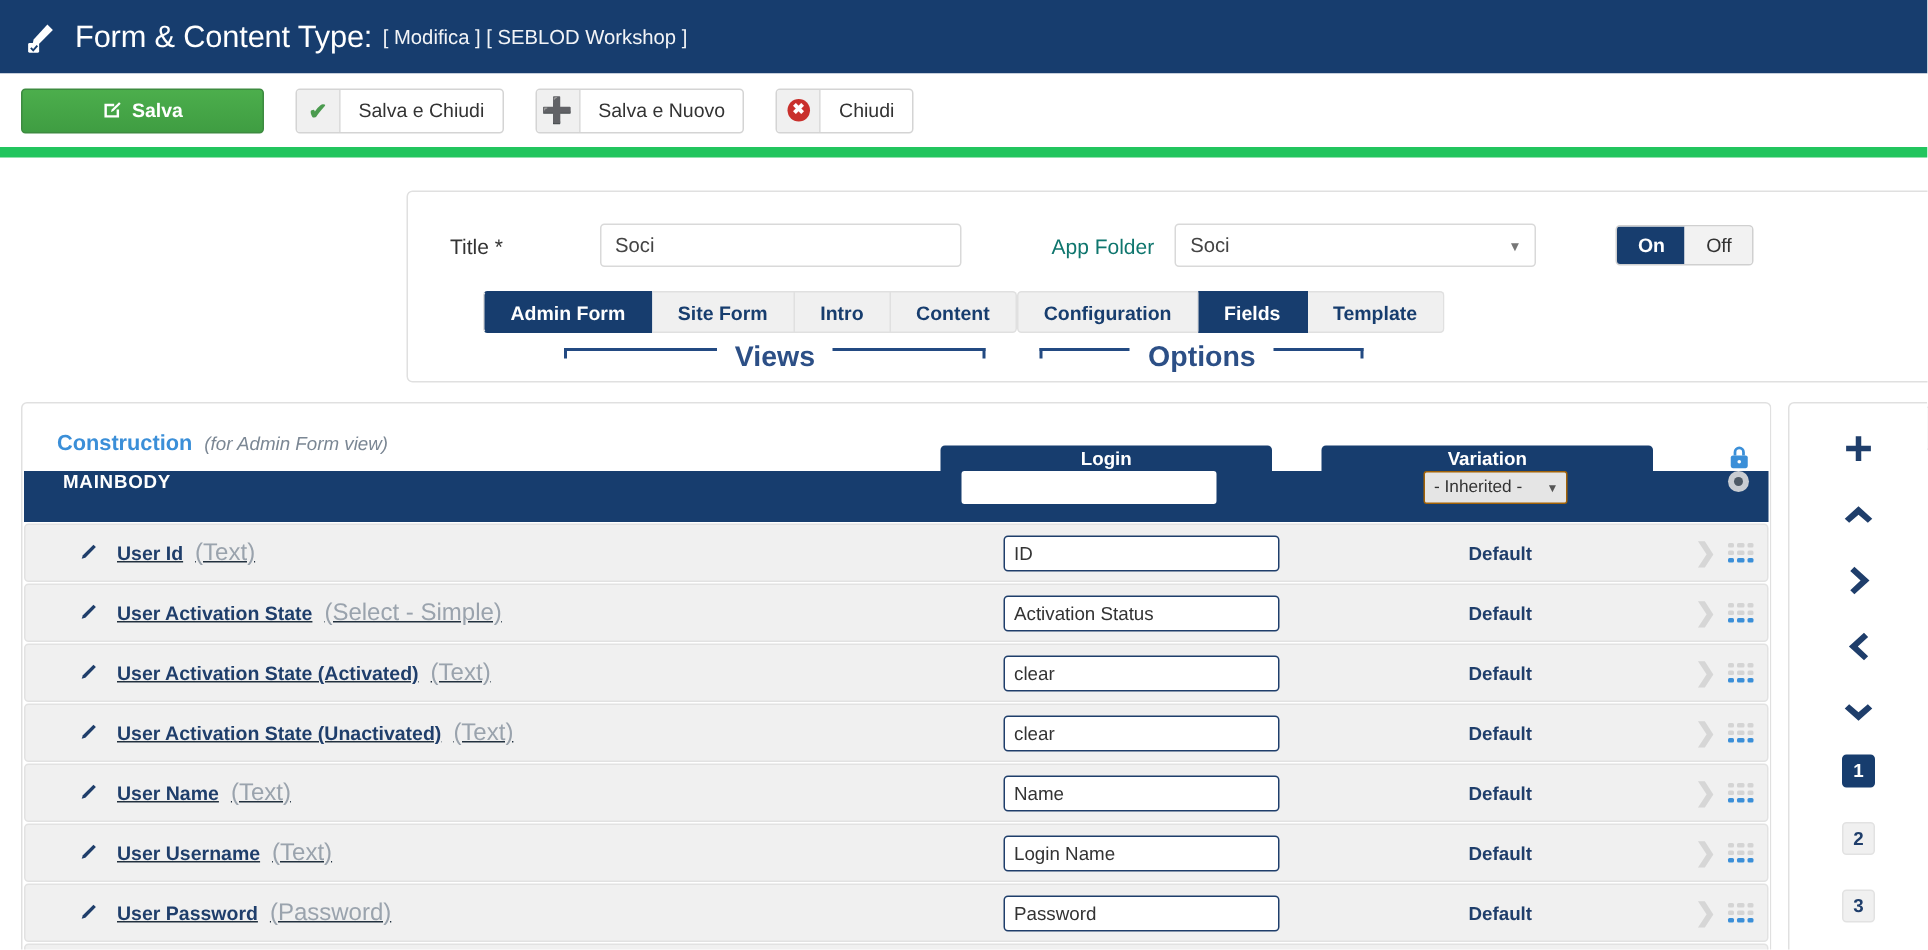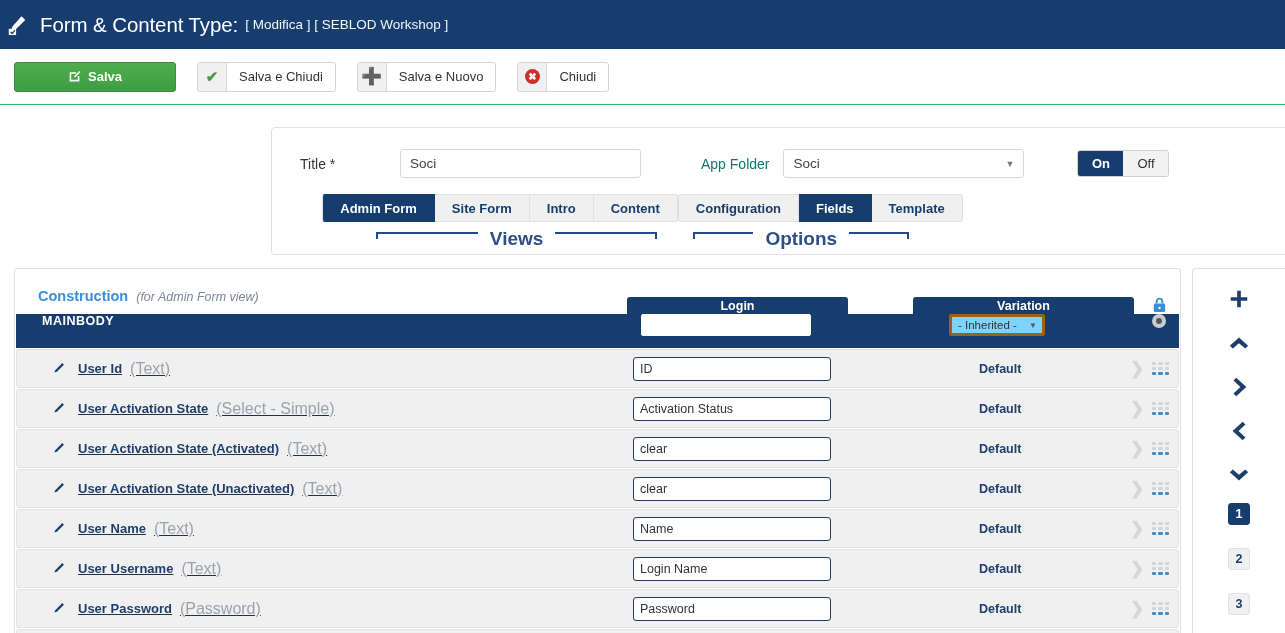--- a/index.html
+++ b/index.html
@@ -11,21 +11,21 @@
     font-family: "Liberation Sans", sans-serif;
     color: #22313f;
   }
 
   
   .topbar {
     height: 49px;
     background: #173D6E;
     display: flex;
     align-items: center;
-    padding-left: 4px;
+    padding-left: 14px;
     color: #ffffff;
   }
   .topbar-icon {
     width: 26px; height: 26px;
     margin-right: 10px;
     display: flex; align-items: center; justify-content: center;
   }
   .topbar-title {
     font-size: 20.5px;
     font-weight: normal;
@@ -35,21 +35,21 @@
   .topbar-sub {
     font-size: 13.5px;
     margin-left: 7px;
     color: #f2f4f7;
   }
 
   
   .toolbar {
     height: 56px;
     background: #ffffff;
-    border-bottom: 1px solid #22c55e;
+    border-bottom: 7px solid #22c55e;
     display: flex;
     align-items: center;
     padding: 0 14px;
     gap: 0;
   }
   .btn-primary {
     height: 30px;
     min-width: 162px;
     background: #43a047;
     background-image: linear-gradient(to bottom, #4cae4c, #3f9d42);
@@ -279,21 +279,21 @@
   }
   .colhead .ch {
     background: #173D6E;
     color: #ffffff;
     font-size: 12.5px;
     font-weight: bold;
     display: flex; align-items: center; justify-content: center;
     border-radius: 3px 3px 0 0;
   }
   .ch-label { width: 221px; }
-  .ch-var   { width: 221px; margin-left: 65px; }
+  .ch-var   { width: 221px; margin-left: 33px; }
 
   .lock-icon {
     position: absolute;
     right: 12px; top: 27px;
     width: 17px; height: 18px;
   }
 
   
   .mainbody {
     margin: 0 1px;
@@ -315,22 +315,22 @@
     left: 625px;
     width: 170px; height: 22px;
     background: #ffffff;
     border: 1px solid #ffffff;
     border-radius: 2px;
   }
   .mb-select {
     position: absolute;
     left: 933px;
     width: 96px; height: 22px;
-    background: #7dd3fc;
-    border: 3px solid #a16207;
+    background: #e5e5e5;
+    border: 1px solid #a16207;
     border-radius: 2px;
     display: flex; align-items: center;
     padding: 0 6px;
     font-size: 11.5px;
     color: #333;
     cursor: pointer;
   }
   .mb-select .caret {
     position: absolute; right: 5px; font-size: 8px; color: #555;
   }
@@ -374,22 +374,22 @@
     white-space: nowrap;
   }
   .frow .ftype {
     margin-left: 8px;
     font-size: 16px;
     color: #9aa3ad;
     white-space: nowrap;
   }
   .frow .flabel-inp {
     position: absolute;
-    left: 616px;
-    width: 198px; height: 24px;
+    left: 652px;
+    width: 184px; height: 24px;
     border: 1px solid #1f3e6b;
     border-radius: 3px;
     background: #ffffff;
     padding: 0 6px;
     font-size: 12.5px;
     color: #333333;
     font-family: "Liberation Sans", sans-serif;
   }
   .frow .fdefault {
     position: absolute;

